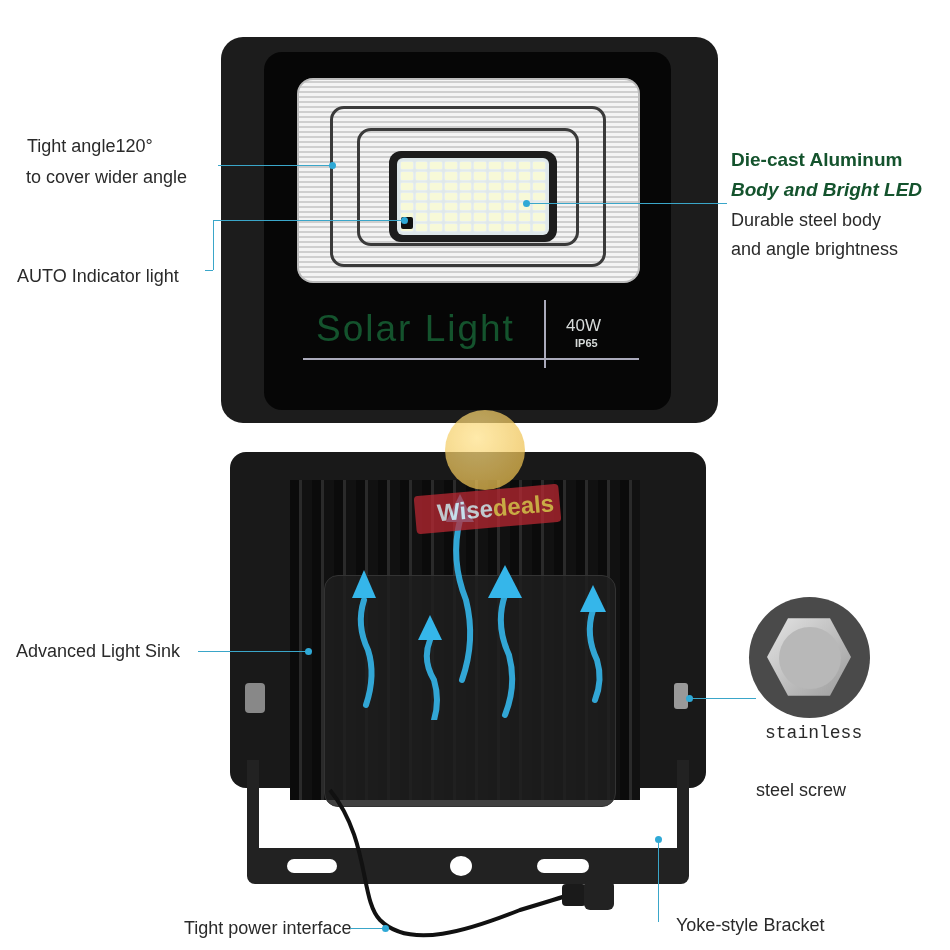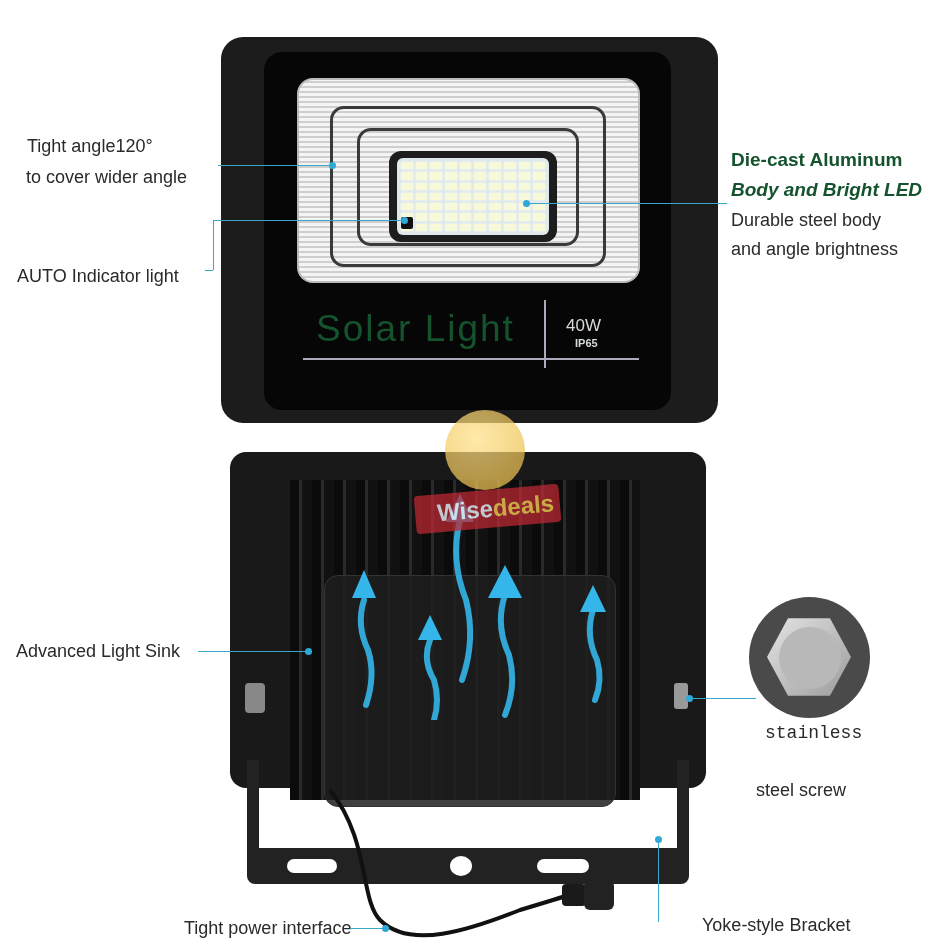--- a/index.html
+++ b/index.html
@@ -203,13 +203,13 @@
 <div class="dot" style="left:686px;top:695px;"></div>
 <div class="label" style="left:765px;top:718px;font-family:Liberation Mono, monospace;">stainless</div>
 <div class="label" style="left:756px;top:738px;margin-top:37px;">steel screw</div>
 
 <div class="label" style="left:168px;top:913px;margin-left:16px;">Tight power interface</div>
 <div class="callout" style="left:350px;top:928px;width:35px;height:1px;"></div>
 <div class="dot" style="left:382px;top:925px;"></div>
 
 <div class="dot" style="left:655px;top:836px;"></div>
 <div class="callout" style="left:658px;top:840px;width:1px;height:82px;"></div>
-<div class="label" style="left:702px;top:910px;">Yoke-style Bracket</div>
+<div class="label" style="left:676px;top:910px;">Yoke-style Bracket</div>
 
 </body></html>

